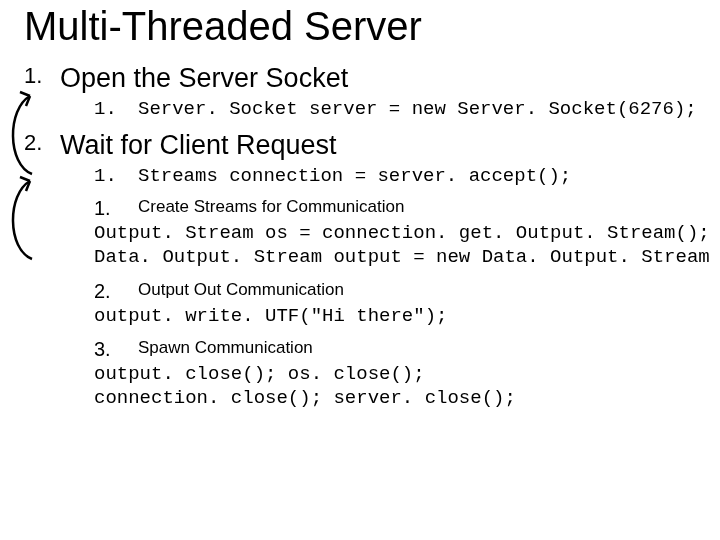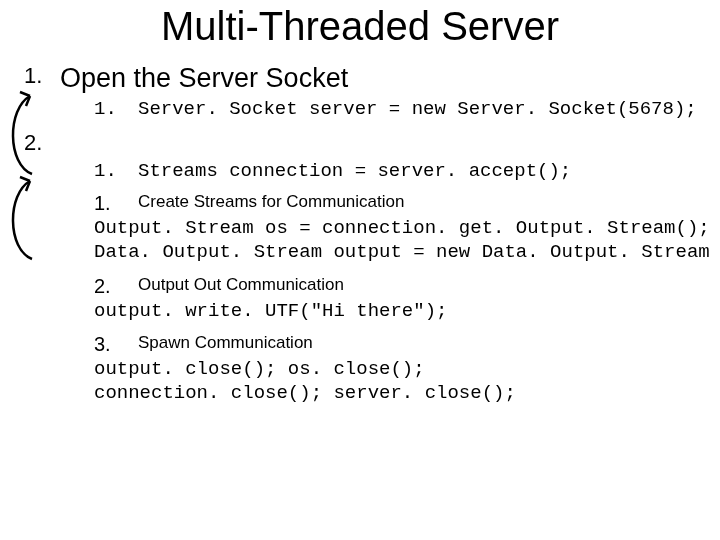--- a/index.html
+++ b/index.html
@@ -14,21 +14,20 @@
   }
   .slide {
     position: relative;
     width: 720px;
     height: 540px;
     padding: 0 24px;
     box-sizing: border-box;
   }
   .title {
     font-size: 40px;
-    text-align: center;
     margin: 4px 0 14px 0;
     font-weight: normal;
   }
   .row {
     display: flex;
     align-items: flex-start;
     margin: 6px 0 2px 0;
   }
   .marker {
     width: 36px;
@@ -94,25 +93,26 @@
 <div class="slide">
 
   <div class="title">Multi-Threaded Server</div>
 
   <div class="row">
     <div class="marker">1.</div>
     <div class="heading">Open the Server Socket</div>
   </div>
   <div class="subrow">
     <div class="submarker">1.</div>
-    <div class="code">Server. Socket server = new Server. Socket(5678);</div>
+    <div class="code">Server. Socket server = new Server. Socket(6276);</div>
   </div>
 
   <div class="row">
     <div class="marker">2.</div>
+    <div class="heading">Wait for Client Request</div>
   </div>
   <div class="subrow">
     <div class="submarker">1.</div>
     <div class="code">Streams connection = server. accept();</div>
   </div>
 
 
   <div class="nestedhead">
     <div class="nmarker">1.</div>
     <div class="nheading">Create Streams for Communication</div>

